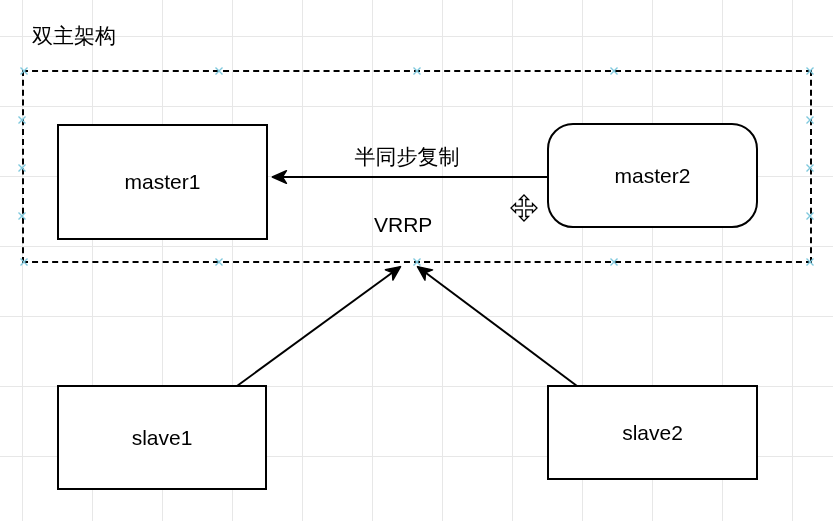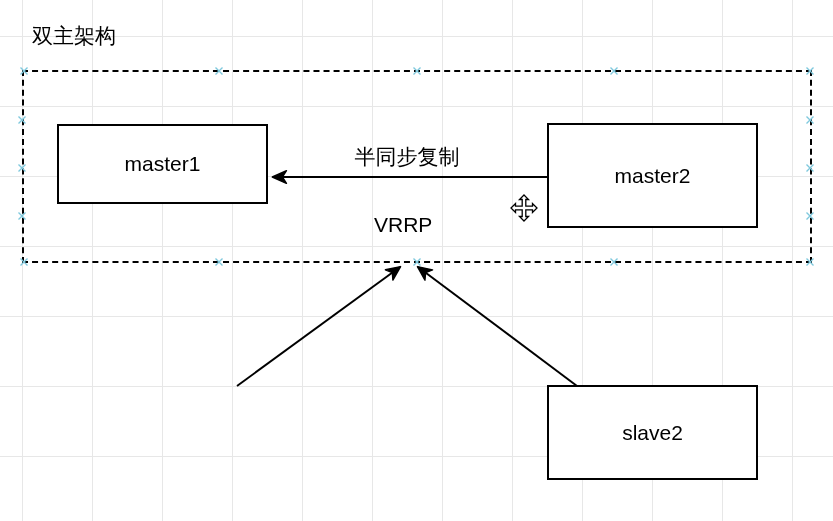--- a/index.html
+++ b/index.html
@@ -48,22 +48,22 @@
     position: absolute;
     box-sizing: border-box;
     border: 2px solid #000000;
     background: #ffffff;
     display: flex;
     align-items: center;
     justify-content: center;
     font-size: 21px;
     white-space: nowrap;
   }
-  .node-master1 { left: 57px;  top: 124px; width: 211px; height: 80px; }
-  .node-master2 { left: 547px; top: 123px; width: 211px; height: 105px; }
+  .node-master1 { left: 57px;  top: 124px; width: 211px; height: 116px; }
+  .node-master2 { left: 547px; top: 123px; width: 211px; height: 105px; border-radius: 26px; }
   .node-slave1  { left: 57px;  top: 385px; width: 210px; height: 105px; }
   .node-slave2  { left: 547px; top: 385px; width: 211px; height: 95px; }
   .vip-box {
     position: absolute;
     left: 363px;
     top: 228px;
     width: 88px;
     height: 35px;
     box-sizing: border-box;
     border: 2px dashed #000000;
@@ -125,20 +125,23 @@
   <div class="diagram-title">双主架构</div>
 
   <div class="selection-rect"></div>
 
   <div class="node node-master1">
     <span>master1</span>
   </div>
   <div class="node node-master2">
     <span>master2</span>
   </div>
+  <div class="node node-slave1">
+    <span>slave1</span>
+  </div>
   <div class="node node-slave2">
     <span>slave2</span>
   </div>
 
   <div class="edge-label-replication">半同步复制</div>
 
   <div class="label-vrrp">VRRP</div>
 
   <svg class="overlay" viewBox="0 0 833 521" xmlns="http://www.w3.org/2000/svg">
     <defs>

